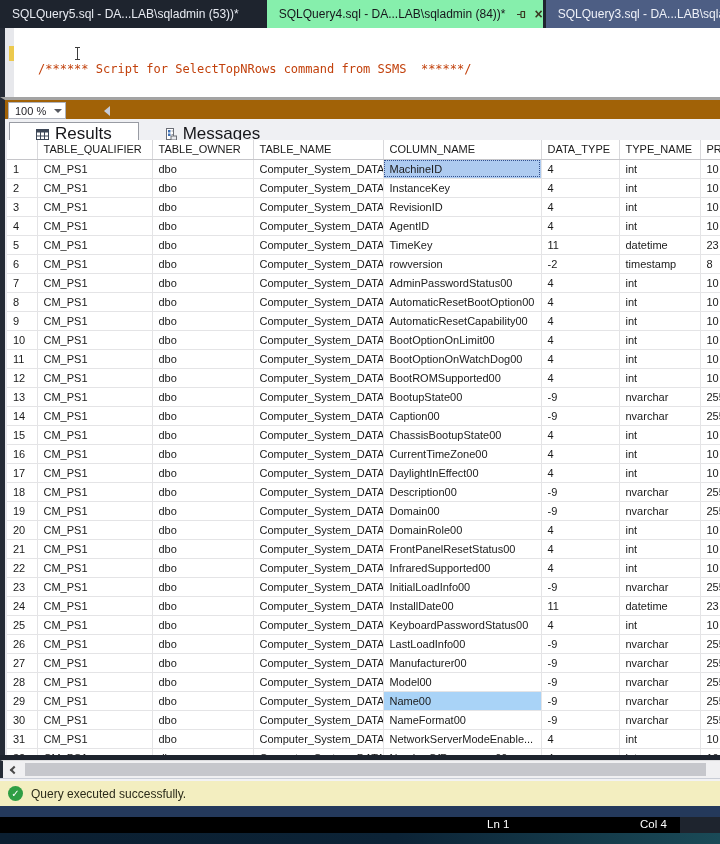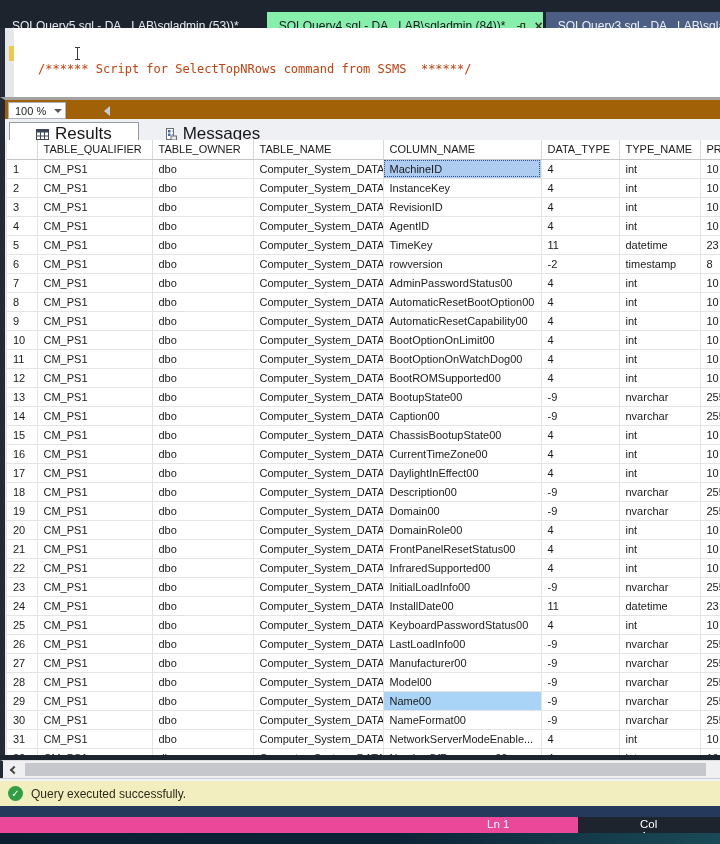--- a/index.html
+++ b/index.html
@@ -1,21 +1,21 @@
 <!DOCTYPE html>
 <html><head>
 <meta charset="utf-8">
 <style>
   * { margin:0; padding:0; box-sizing:border-box; }
   html,body { width:720px; height:844px; background:#10202e; overflow:hidden; }
   body { font-family:"Liberation Sans","DejaVu Sans",sans-serif; }
   .window { position:relative; width:720px; height:844px; background:#1e242e; }
 
   
-  .tabbar { position:absolute; top:12px; left:0; width:720px; height:28px; background:#1e242e; display:flex; align-items:stretch; }
+  .tabbar { position:absolute; top:0; left:0; width:720px; height:28px; background:#1e242e; display:flex; align-items:stretch; }
   .doc-tab { display:flex; align-items:center; font-size:12px; white-space:nowrap; padding:0 12px; cursor:default; }
   .doc-tab.inactive { color:#e8ebf2; background:transparent; }
   .doc-tab.active { background:#86efac; color:#17171c; margin-left:16px; padding-right:0; }
   .doc-tab.secondary { background:#4d5e84; color:#eef1f8; margin-left:3px; flex:1; overflow:hidden; }
   .tab-pin { margin-left:10px; display:inline-flex; }
   .tab-close { margin-left:8px; font-size:14px; line-height:12px; color:#3a3a22; font-weight:bold; }
 
   
   .editor { position:absolute; top:28px; left:0; width:720px; height:69px; background:#ffffff; border-left:5px solid #252b36; }
   .editor-margin { position:absolute; left:0; top:0; width:9px; height:100%; background:#e7e8ec; }
@@ -65,21 +65,21 @@
   .gs-thumb { position:absolute; left:22px; top:2px; width:681px; height:13px; background:#c6c7cc; }
   .gap-strip { position:absolute; top:778px; left:0; width:720px; height:3px; background:#f2f2f4; border-top:1px solid #c9cdd6; }
 
   
   .ybar { position:absolute; top:781px; left:0; width:720px; height:25px; background:#f3eec0; display:flex; align-items:center; }
   .ok-circle { width:15px; height:15px; border-radius:50%; background:#2f9e44; color:#ffffff; font-size:10px; line-height:15px; text-align:center; margin:0 8px 0 8px; font-weight:bold; }
   .ymsg { font-size:12px; color:#2b2b1a; }
 
   
   .navystrip { position:absolute; top:806px; left:0; width:720px; height:11px; background:#24395b; }
-  .bluebar { position:absolute; top:817px; left:0; width:578px; height:16px; background:#ec4899; color:#ffffff; font-size:11.5px;padding-left:8px; }
+  .bluebar { position:absolute; top:817px; left:0; width:680px; height:16px; background:#000000; color:#ffffff; font-size:11.5px;padding-left:8px; }
   .bluebar .ln { position:absolute; left:487px; top:1px; }
   .bluebar .col { position:absolute; left:640px; top:1px; }
   .bottomstrip { position:absolute; top:833px; left:0; width:720px; height:11px; background:linear-gradient(90deg,#0b1f31 0%,#0c2336 55%,#1a4a57 100%); }
 </style>
 </head>
 <body>
 
 <div class="window">
 
   <div class="tabbar">

